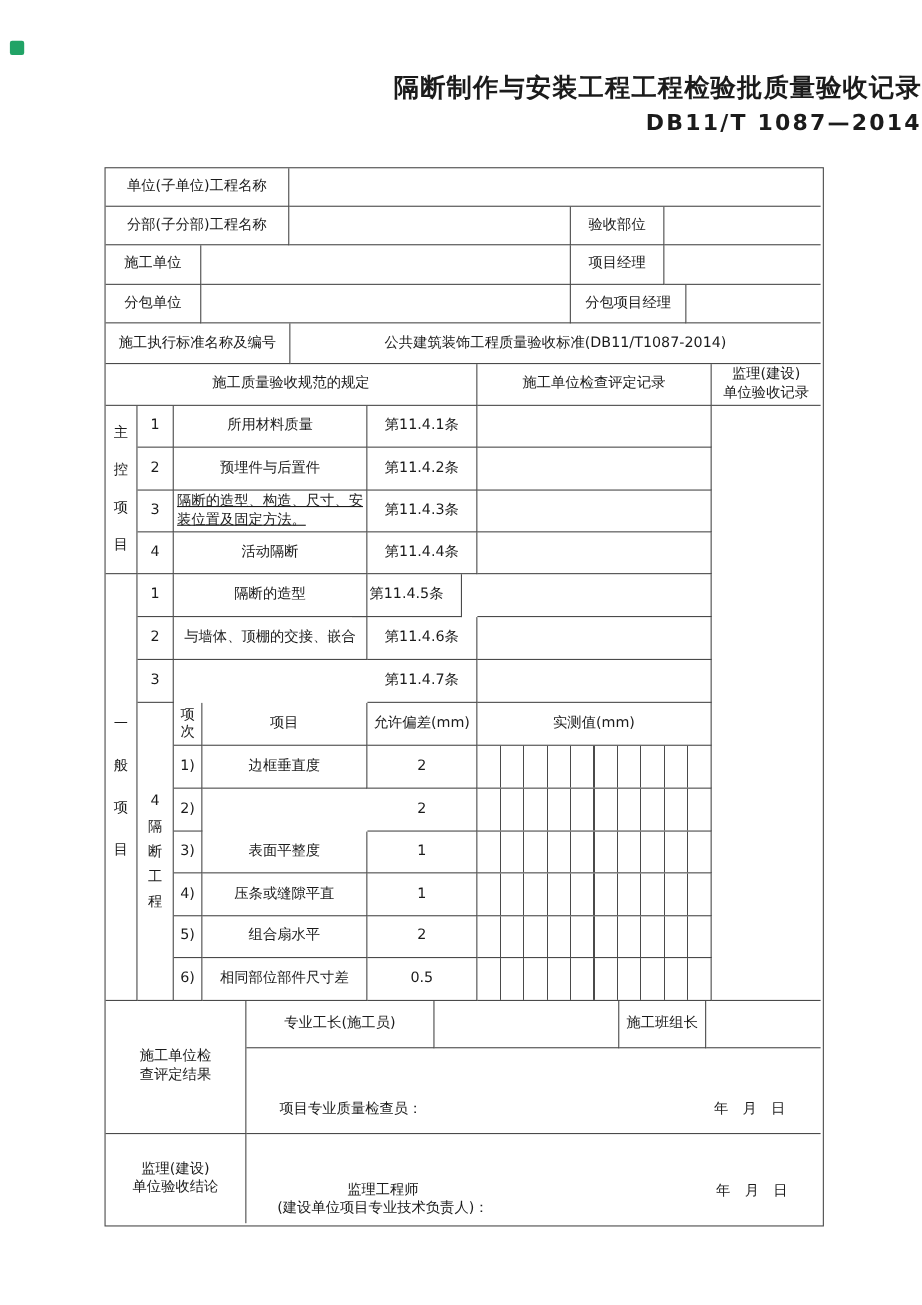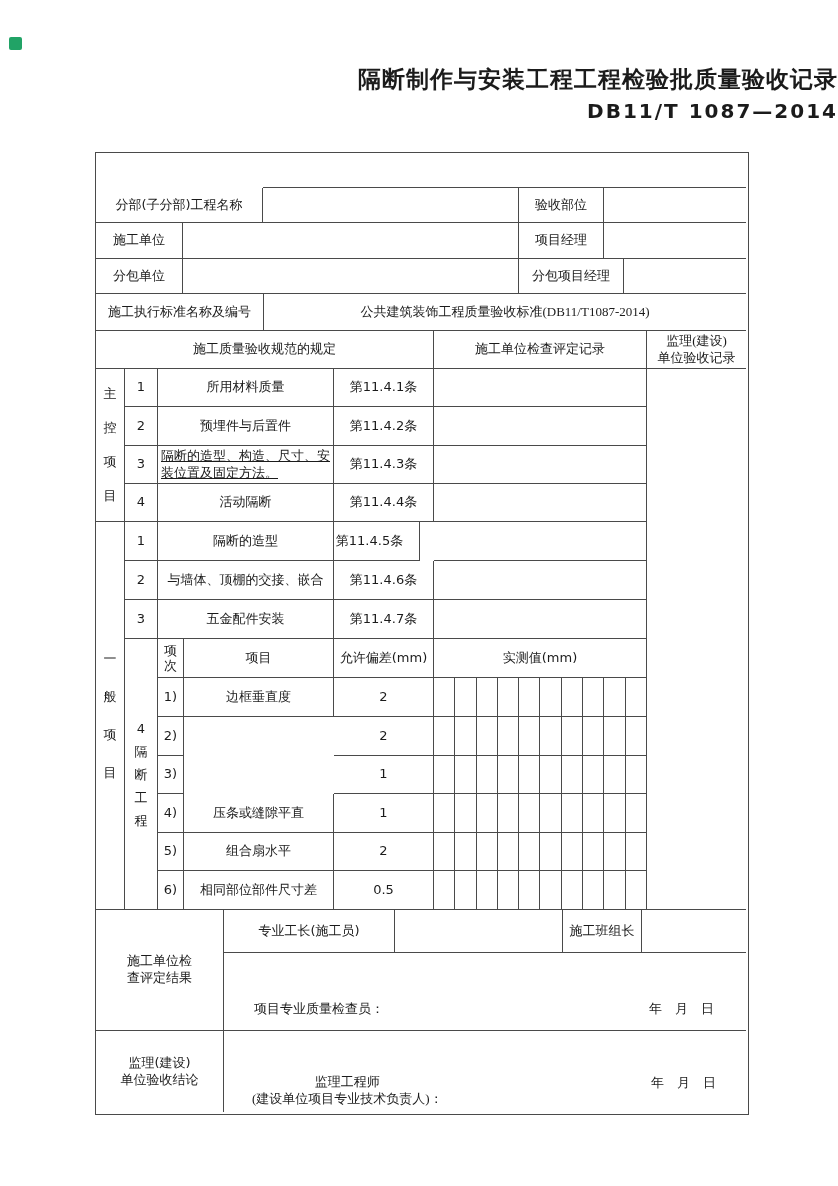--- a/index.html
+++ b/index.html
@@ -12,21 +12,21 @@
   .titles{position:absolute;left:0;top:64px;width:838px;text-align:right;}
   .title{font-size:23px;font-weight:bold;letter-spacing:1px;}
   .subtitle{font-size:20px;font-weight:bold;margin-top:4px;letter-spacing:2px;}
   .tbl{position:absolute;left:95px;top:152px;width:652px;height:961px;border:1px solid var(--ln);}
   .c{
     position:absolute;box-sizing:border-box;
     border-right:1px solid var(--ln);border-bottom:1px solid var(--ln);
     display:flex;align-items:center;justify-content:center;
     text-align:center;font-size:13px;line-height:1.3;color:var(--txt);
   }
-  .nr{border-right:none;font-family:Liberation Serif, serif;} .nb{border-bottom:none;}
+  .nr{border-right:none;} .nb{border-bottom:none;}
   .tl{justify-content:flex-start;text-align:left;padding:0 3px;text-decoration:underline;}
   .stack span{display:block;}
   .v{width:1.15em;word-break:break-all;margin:0 auto;text-align:center;}
   .lh34{line-height:34px;} .lh38{line-height:38px;} .lh23{line-height:23px;}
   .grid10{background-image:repeating-linear-gradient(90deg,transparent 0 20.3px,var(--ln) 20.3px 21.3px);}
   .bigcell{display:block;}
   .pin{position:absolute;}
   .engineer-block{display:inline-block;text-align:center;}
 </style>
 </head>
@@ -34,20 +34,21 @@
 
 <div class="accent-square"></div>
 
 <div class="titles">
   <div class="title">隔断制作与安装工程工程检验批质量验收记录</div>
   <div class="subtitle">DB11/T 1087—2014</div>
 </div>
 
 <div class="tbl">
 
+  <div class="c" style="left:0px;top:0px;width:167px;height:35px">单位(子单位)工程名称</div>
   <div class="c nr" style="left:167px;top:0px;width:483px;height:35px"></div>
 
   <div class="c" style="left:0px;top:35px;width:167px;height:35px">分部(子分部)工程名称</div>
   <div class="c" style="left:167px;top:35px;width:256px;height:35px"></div>
   <div class="c" style="left:423px;top:35px;width:85px;height:35px">验收部位</div>
   <div class="c nr" style="left:508px;top:35px;width:142px;height:35px"></div>
 
   <div class="c" style="left:0px;top:70px;width:87px;height:36px">施工单位</div>
   <div class="c" style="left:87px;top:70px;width:336px;height:36px"></div>
   <div class="c" style="left:423px;top:70px;width:85px;height:36px">项目经理</div>
@@ -104,21 +105,20 @@
   <div class="c" style="left:62px;top:369px;width:176px;height:39px">隔断的造型</div>
   <div class="c" style="left:224px;top:369px;width:100px;height:39px">第11.4.5条</div>
   <div class="c" style="left:338px;top:369px;width:213px;height:39px"></div>
 
   <div class="c" style="left:29px;top:408px;width:33px;height:39px">2</div>
   <div class="c" style="left:62px;top:408px;width:176px;height:39px">与墙体、顶棚的交接、嵌合</div>
   <div class="c" style="left:238px;top:408px;width:100px;height:39px">第11.4.6条</div>
   <div class="c" style="left:338px;top:408px;width:213px;height:39px"></div>
 
   <div class="c" style="left:29px;top:447px;width:33px;height:39px">3</div>
-  <div class="c" style="left:62px;top:447px;width:176px;height:39px">五金配件安装</div>
   <div class="c" style="left:238px;top:447px;width:100px;height:39px">第11.4.7条</div>
   <div class="c" style="left:338px;top:447px;width:213px;height:39px"></div>
 
   <div class="c" style="left:29px;top:486px;width:33px;height:271px">
     <div class="v lh23">4隔断工程</div>
   </div>
 
   <div class="c" style="left:62px;top:486px;width:26px;height:39px">
     <div class="v" style="line-height:15px">项次</div>
   </div>
@@ -129,20 +129,21 @@
   <div class="c" style="left:62px;top:525px;width:26px;height:39px">1)</div>
   <div class="c" style="left:88px;top:525px;width:150px;height:39px">边框垂直度</div>
   <div class="c" style="left:238px;top:525px;width:100px;height:39px">2</div>
   <div class="c grid10" style="left:338px;top:525px;width:213px;height:39px"></div>
 
   <div class="c" style="left:62px;top:564px;width:26px;height:39px">2)</div>
   <div class="c" style="left:238px;top:564px;width:100px;height:39px">2</div>
   <div class="c grid10" style="left:338px;top:564px;width:213px;height:39px"></div>
 
   <div class="c" style="left:62px;top:603px;width:26px;height:38px">3)</div>
+  <div class="c" style="left:88px;top:603px;width:150px;height:38px">表面平整度</div>
   <div class="c" style="left:238px;top:603px;width:100px;height:38px">1</div>
   <div class="c grid10" style="left:338px;top:603px;width:213px;height:38px"></div>
 
   <div class="c" style="left:62px;top:641px;width:26px;height:39px">4)</div>
   <div class="c" style="left:88px;top:641px;width:150px;height:39px">压条或缝隙平直</div>
   <div class="c" style="left:238px;top:641px;width:100px;height:39px">1</div>
   <div class="c grid10" style="left:338px;top:641px;width:213px;height:39px"></div>
 
   <div class="c" style="left:62px;top:680px;width:26px;height:38px">5)</div>
   <div class="c" style="left:88px;top:680px;width:150px;height:38px">组合扇水平</div>

